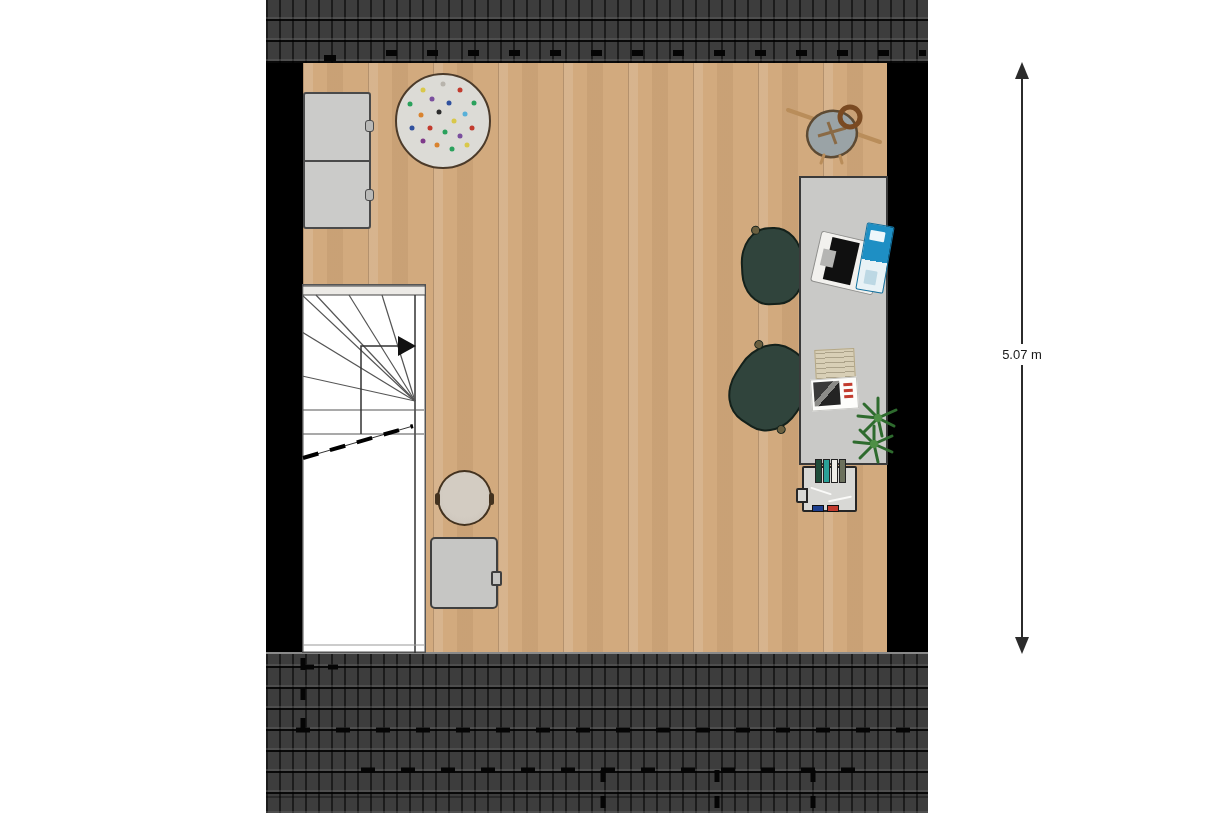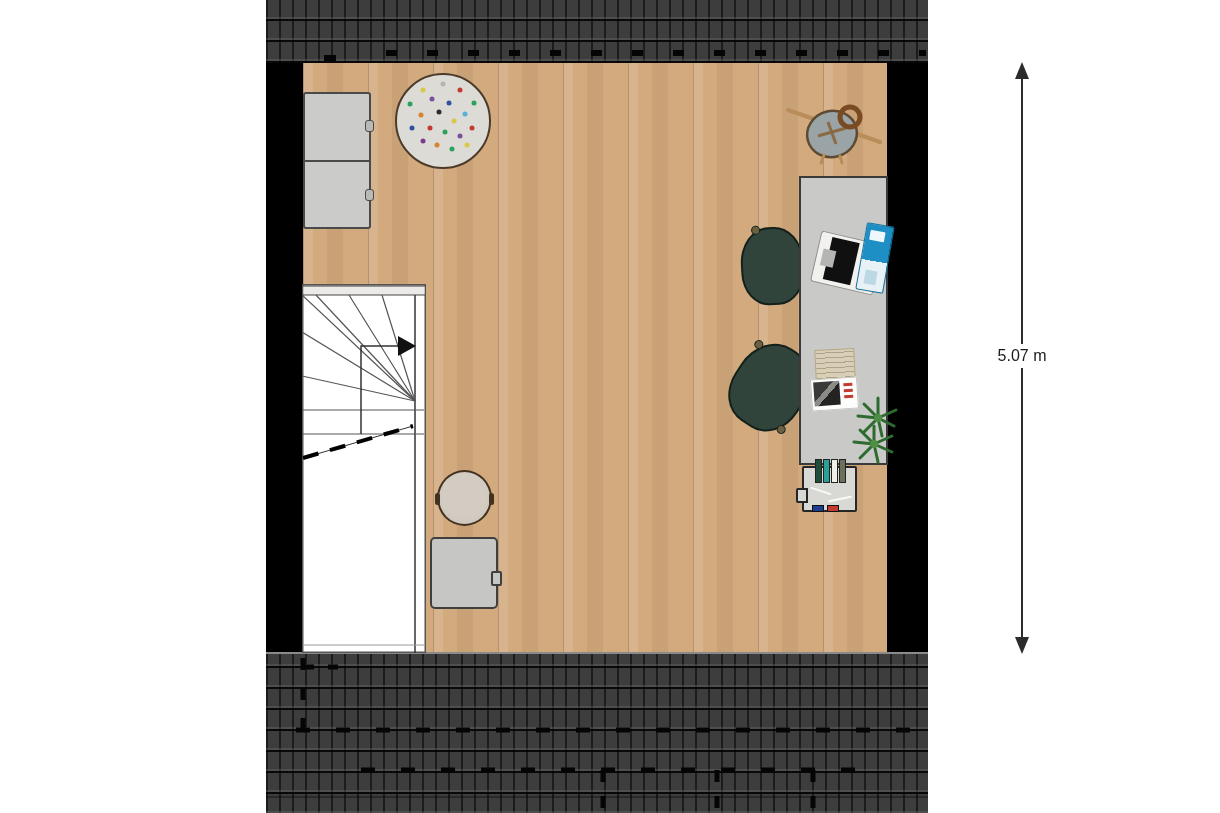--- a/index.html
+++ b/index.html
@@ -96,21 +96,21 @@
   .stairs-svg{left:302px;top:284px;z-index:4;}
   .bag-svg{left:780px;top:88px;z-index:3;}
   .roof-marks{position:absolute;left:0;top:0;}
 
   
   .dim-line{left:1021px;top:77px;width:2px;height:562px;background:#2b2b2b;z-index:1;}
   .dim-arrow{width:0;height:0;border-left:7px solid transparent;border-right:7px solid transparent;z-index:1;}
   .dim-arrow-up{left:1015px;top:62px;border-bottom:17px solid #2b2b2b;}
   .dim-arrow-down{left:1015px;top:637px;border-top:17px solid #2b2b2b;}
   .dim-label{left:1022px;top:344px;transform:translateX(-50%);background:#ffffff;
-    color:var(--dimensionText,#1a1a1a);font-size:16px;padding:3px 6px;white-space:nowrap;z-index:2;}
+    color:var(--dimensionText,#1a1a1a);font-size:13px;padding:3px 6px;white-space:nowrap;z-index:2;}
 </style>
 </head>
 <body>
 
 <div class="canvas">
 
   <div class="abs roof roof-top">
     <svg class="roof-marks" width="662" height="63">
       <line x1="120" y1="53" x2="660" y2="53" stroke="#050505" stroke-width="6" stroke-dasharray="11 30"></line>
       <line x1="58" y1="58" x2="70" y2="58" stroke="#050505" stroke-width="6"></line>

